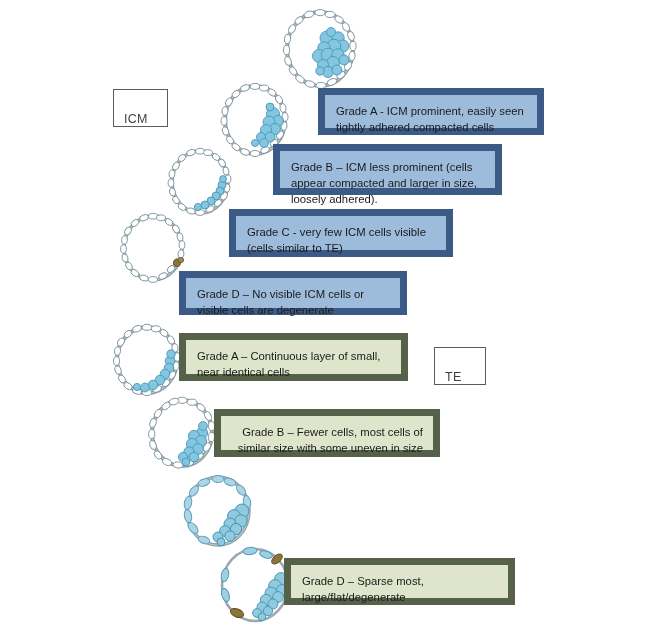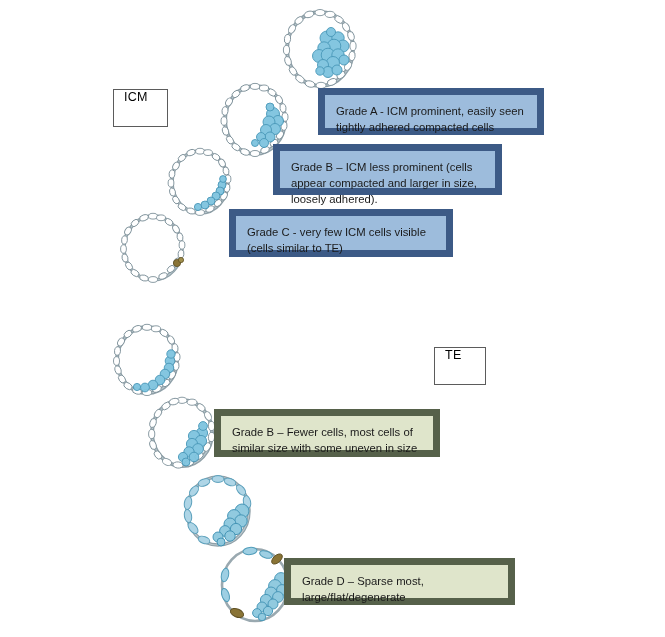--- a/index.html
+++ b/index.html
@@ -16,24 +16,24 @@
     height: 637px;
     background: #ffffff;
     overflow: hidden;
   }
   .legend-box {
     position: absolute;
     background: #ffffff;
     border: 1px solid #5b5b5b;
     box-sizing: border-box;
     display: flex;
-    align-items: flex-start;
+    align-items: flex-end;
     padding-left: 10px;
     font-size: 12.5px;
-    color: #000000;
+    color: #404040;
     letter-spacing: 0.3px;
   }
   .desc-box {
     position: absolute;
     box-sizing: border-box;
     border: 7px solid #0369a1;
     padding: 8px 10px 8px 11px;
     font-size: 11.3px;
     line-height: 1.42;
     color: #1a1a1a;
@@ -230,20 +230,23 @@
         <ellipse cx="16" cy="11" rx="4.2" ry="2.9" transform="rotate(140 16 11)"></ellipse>
         <ellipse cx="25" cy="5.8" rx="4.5" ry="2.9" transform="rotate(163 25 5.8)"></ellipse>
       </g>
       <g>
         <circle cx="58" cy="51" r="3.6" fill="#8a7436" stroke="#5e4f22" stroke-width="0.8"></circle>
         <circle cx="62" cy="48" r="2.6" fill="#a08f4c" stroke="#5e4f22" stroke-width="0.8"></circle>
       </g>
     </svg>
   </div>
 
+  <div class="desc-box icm" style="left:179px; top:271px; width:228px; height:44px;">
+    <span>Grade D – No visible ICM cells or visible cells are degenerate</span>
+  </div>
 
   <div class="embryo" style="left:112px; top:323px;">
     <svg width="70" height="74" viewBox="0 0 70 74">
       <ellipse cx="35" cy="37" rx="30" ry="33" fill="#ffffff" stroke="#8fa0a8" stroke-width="4"></ellipse>
       <ellipse cx="35" cy="37" rx="30" ry="33" fill="none" stroke="#b9c7cd" stroke-width="1.2"></ellipse>
       <g fill="#ffffff" stroke="#7e919a" stroke-width="0.9">
         <ellipse cx="35" cy="4.3" rx="4.6" ry="3"></ellipse>
           <ellipse cx="44" cy="5.8" rx="4.6" ry="3"></ellipse>
         <ellipse cx="52" cy="10" rx="4.3" ry="3" transform="rotate(35 52 10)"></ellipse>
         <ellipse cx="59" cy="17" rx="4.3" ry="3" transform="rotate(60 59 17)"></ellipse>
@@ -270,20 +273,23 @@
         <circle cx="53" cy="51" r="4.8"></circle>
           <circle cx="48" cy="57" r="4.8"></circle>
         <circle cx="41" cy="62" r="4.8"></circle>
           <circle cx="33" cy="64.5" r="4.4"></circle>
         <circle cx="59" cy="31" r="4.2"></circle>
           <circle cx="25" cy="64" r="3.6"></circle>
       </g>
     </svg>
   </div>
 
+  <div class="desc-box te" style="left:179px; top:333px; width:229px; height:48px;">
+    <span>Grade A – Continuous layer of small, near identical cells</span>
+  </div>
 
   <div class="embryo" style="left:147px; top:396px;">
     <svg width="70" height="74" viewBox="0 0 70 74">
       <ellipse cx="35" cy="37" rx="30" ry="33" fill="#ffffff" stroke="#8fa0a8" stroke-width="4"></ellipse>
       <ellipse cx="35" cy="37" rx="30" ry="33" fill="none" stroke="#b9c7cd" stroke-width="1.2"></ellipse>
       <g fill="#ffffff" stroke="#7e919a" stroke-width="0.9">
         <ellipse cx="35" cy="4.3" rx="5" ry="3.1"></ellipse>
           <ellipse cx="45" cy="6.2" rx="5" ry="3.1"></ellipse>
         <ellipse cx="54" cy="11.5" rx="4.6" ry="3.1" transform="rotate(40 54 11.5)"></ellipse>
         <ellipse cx="61" cy="20" rx="4.6" ry="3.1" transform="rotate(65 61 20)"></ellipse>
@@ -310,21 +316,21 @@
         <circle cx="51" cy="53" r="5.4"></circle>
           <circle cx="42" cy="56" r="5.2"></circle>
         <circle cx="47" cy="61" r="4.8"></circle>
           <circle cx="36" cy="61" r="4.6"></circle>
         <circle cx="56" cy="30" r="4.4"></circle>
           <circle cx="39" cy="66" r="4"></circle>
       </g>
     </svg>
   </div>
 
-  <div class="desc-box te" style="left:214px; top:409px; width:226px; height:48px;">
+  <div class="desc-box te" style="left:214px; top:409px; width:226px; height:48px;text-align:right;">
     <span>Grade B – Fewer cells, most cells of similar size with some uneven in size</span>
   </div>
 
   <div class="embryo" style="left:182px; top:473px;">
     <svg width="72" height="76" viewBox="0 0 72 76">
       <ellipse cx="36" cy="38" rx="31" ry="34" fill="#ffffff" stroke="#8fa0a8" stroke-width="3.4"></ellipse>
       <ellipse cx="36" cy="38" rx="31" ry="34" fill="none" stroke="#b9c7cd" stroke-width="1.2"></ellipse>
       <g fill="#aed5e6" stroke="#5a9fbb" stroke-width="1">
         <ellipse cx="36" cy="6" rx="6" ry="3.4"></ellipse>
         <ellipse cx="48" cy="9" rx="6" ry="3.4" transform="rotate(20 48 9)"></ellipse>

